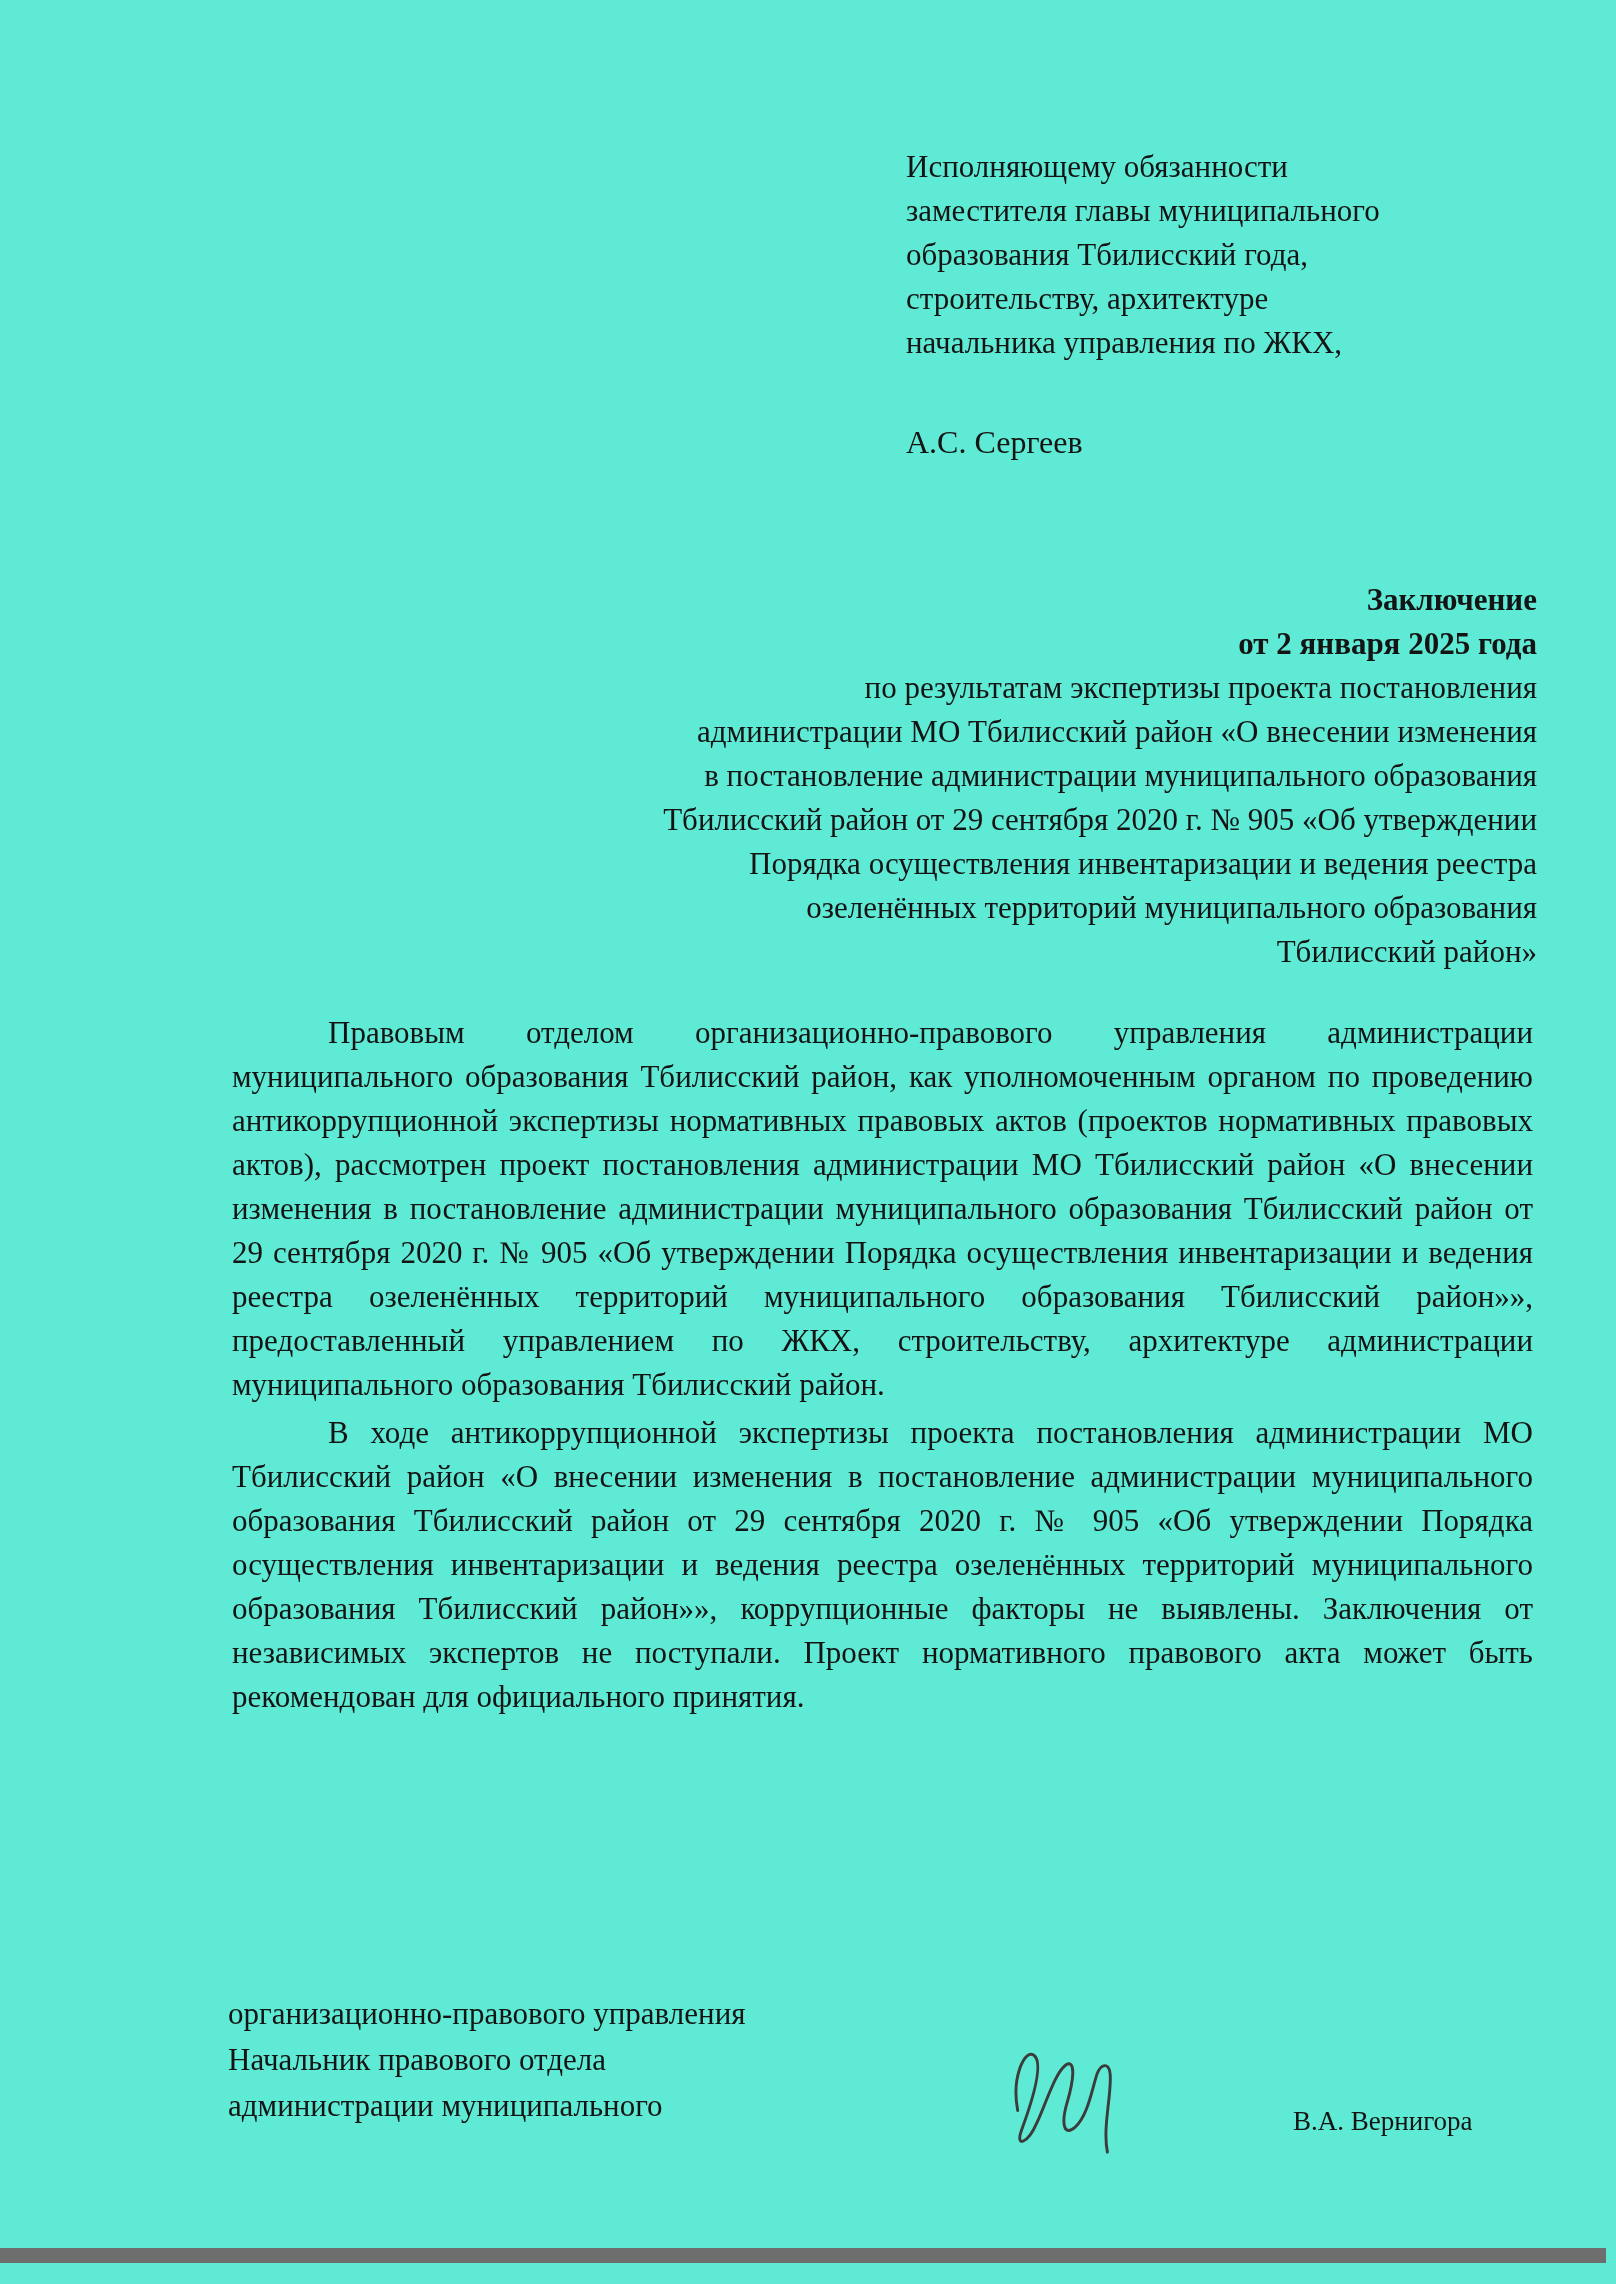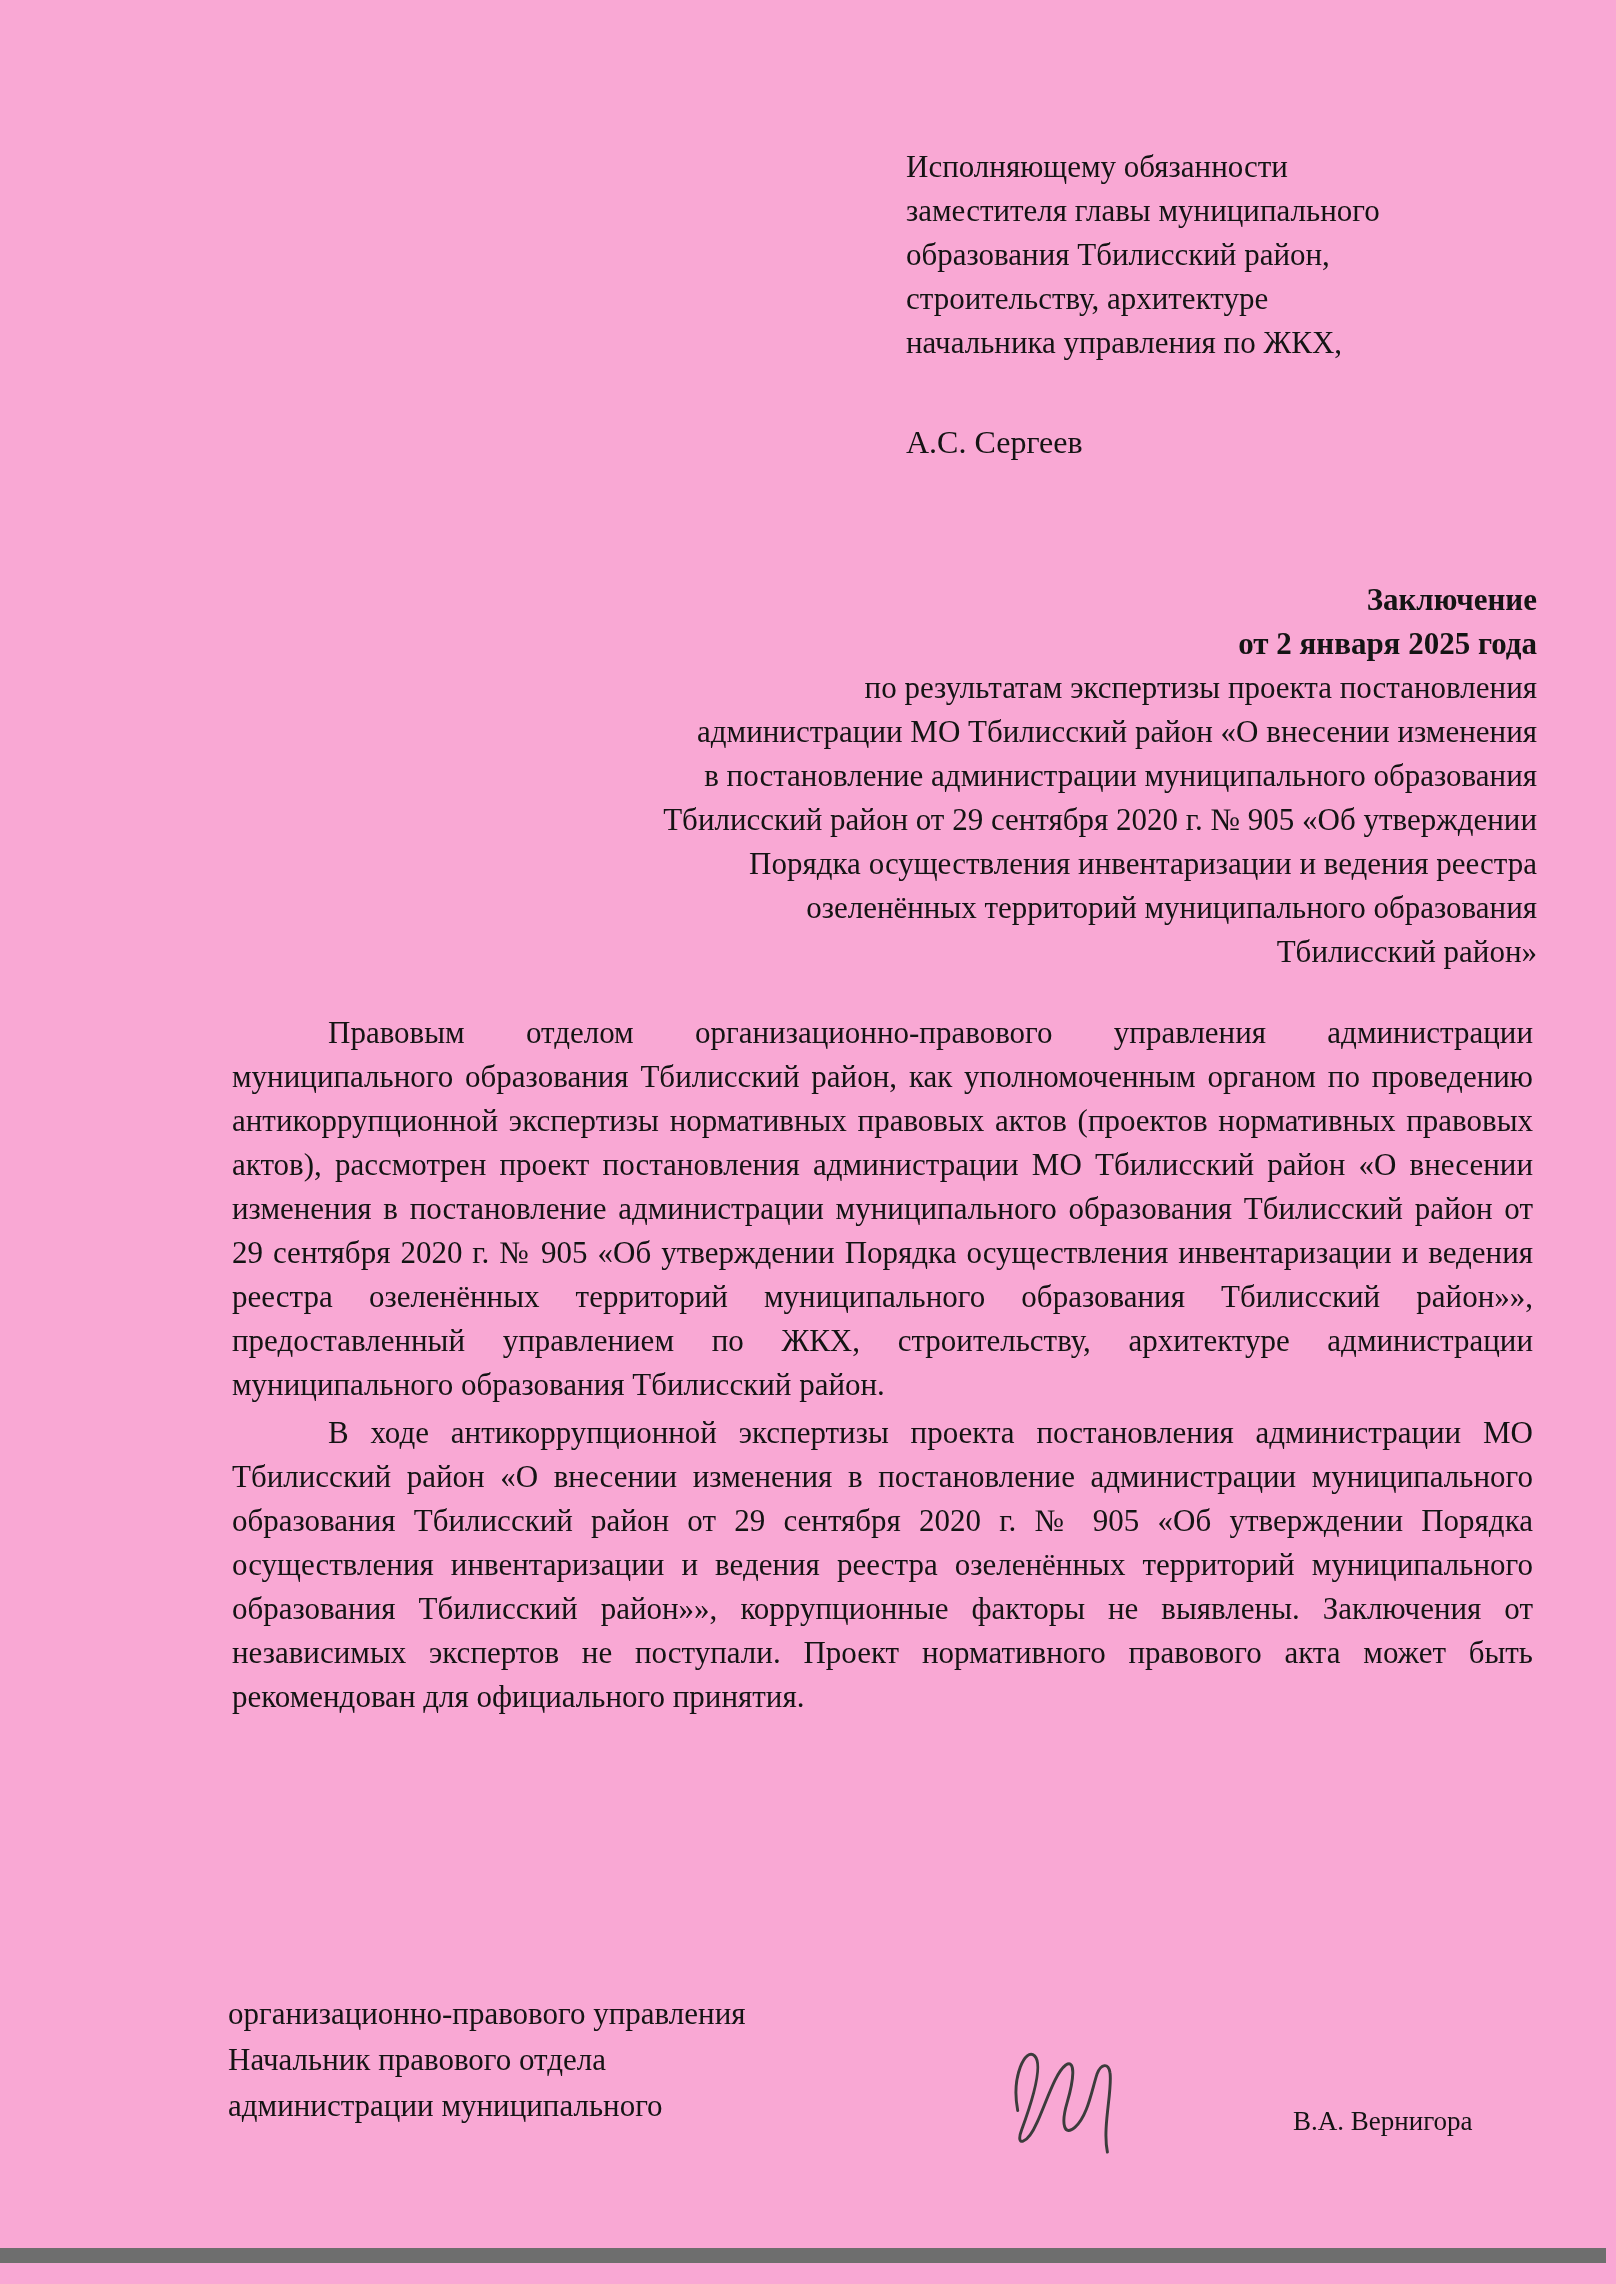--- a/index.html
+++ b/index.html
@@ -1,20 +1,20 @@
 <!DOCTYPE html>
 <html lang="ru" style="font-size:10.4px"><head>
 <meta charset="utf-8">
 <style>
   html, body { margin: 0; padding: 0; background: #ffffff; }
   .page {
     position: relative;
     width: 1616px;
     height: 2284px;
-    background: #f9a8d4;
+    background: #5eead4;
     font-family: "Liberation Serif", "DejaVu Serif", serif;
     color: #141414;
     overflow: hidden;
   }
   .addressee {
     position: absolute;
     left: 906px;
     top: 145px;
     width: 508px;
     font-size: 31px;
@@ -84,21 +84,21 @@
   }
 </style>
 </head>
 <body>
 
 <div class="page">
 
   <div class="addressee">
     <div>Исполняющему обязанности</div>
     <div>заместителя главы муниципального</div>
-    <div>образования Тбилисский район,</div>
+    <div>образования Тбилисский года,</div>
     <div>строительству, архитектуре</div>
     <div>начальника управления по ЖКХ,</div>
   </div>
 
   <div class="addressee-name">А.С. Сергеев</div>
 
   <div class="heading">
     <div class="heading-title">Заключение</div>
     <div><span class="heading-date">от 2 января 2025 года</span></div>
     <div>по результатам экспертизы проекта постановления</div>

